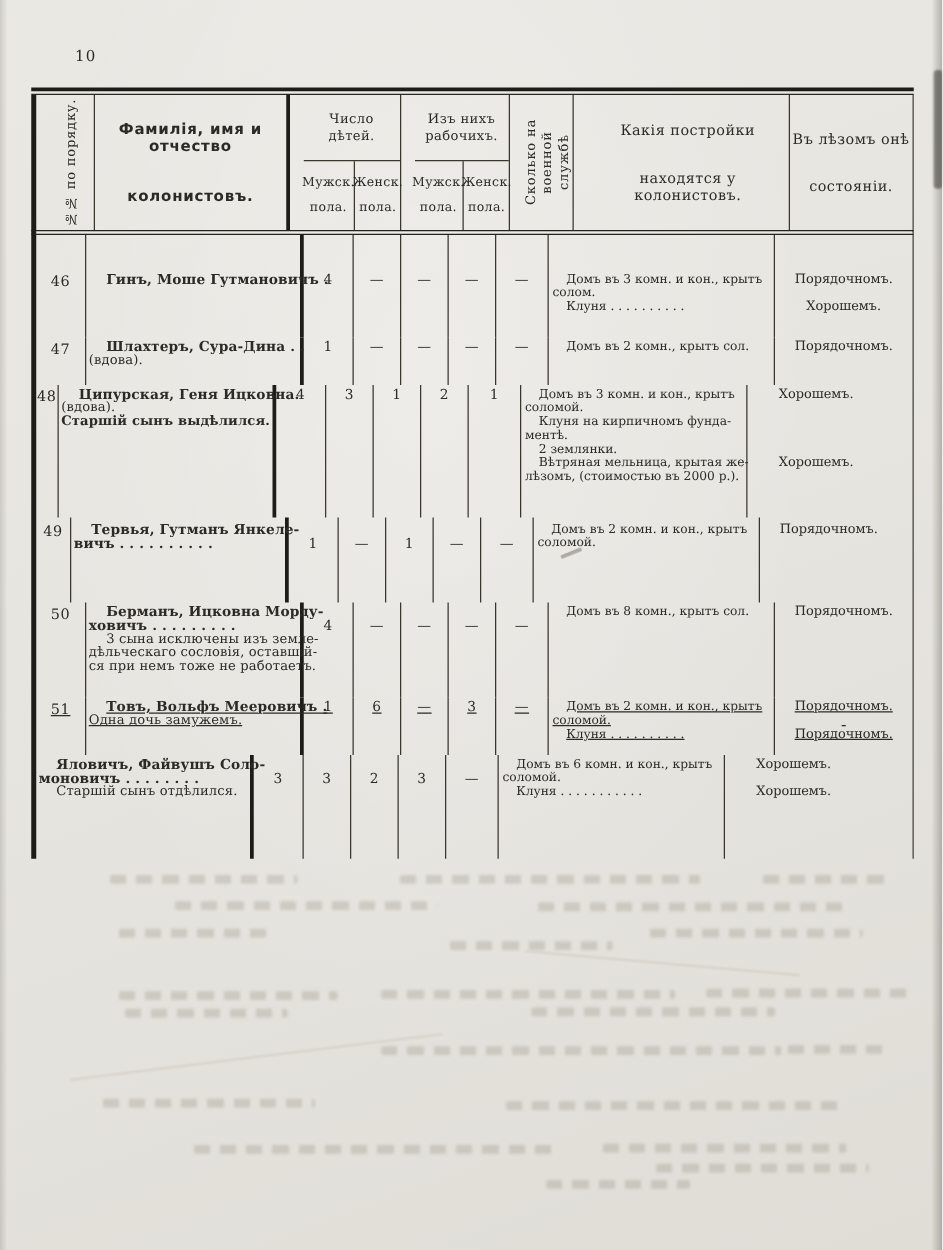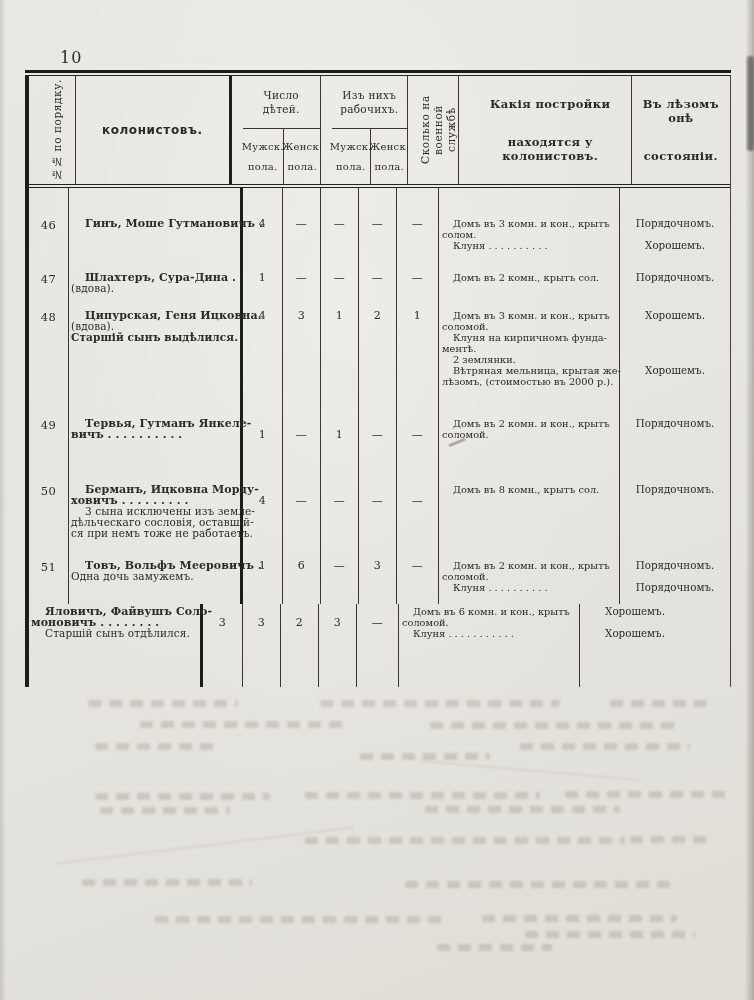--- a/index.html
+++ b/index.html
@@ -3,36 +3,36 @@
 <meta charset="utf-8">
 <style>
   html,body{margin:0;padding:0;}
   .page{
     position:relative;width:754px;height:1000px;overflow:hidden;
     background:
       radial-gradient(ellipse at 45% 30%, rgba(255,255,255,.25) 0%, rgba(255,255,255,0) 55%),
       linear-gradient(160deg,#eae8e3 0%, #e7e5e0 45%, #dfddd6 100%);
     font-family:"DejaVu Serif", serif;color:#2b2a26;
   }
-  .pagenum{position:absolute;left:60px;top:48px;font-size:16px;letter-spacing:1px;}
+  .pagenum{position:absolute;left:60px;top:38px;font-size:12px;letter-spacing:1px;}
 
   .table{position:absolute;left:25px;top:70px;width:706px;}
   .top-rule{height:6px;border-top:3px solid #1d1c18;border-bottom:1px solid #2a2823;box-sizing:border-box;}
   .header{display:flex;height:108px;border-left:4px solid #1d1c18;border-right:1px solid #45423a;box-sizing:border-box;background:transparent;}
   .mid-rule{height:4px;border-top:1px solid #24221d;border-bottom:1px solid #24221d;border-left:4px solid #1d1c18;border-right:1px solid #45423a;box-sizing:border-box;}
   #tbody{border-left:4px solid #1d1c18;border-right:1px solid #45423a;box-sizing:border-box;}
 
   .hcell{box-sizing:border-box;display:flex;align-items:center;justify-content:center;flex-direction:column;}
   .thin-r{border-right:1px solid #39362e;margin-left:11px;}
   .heavy-r{border-right:3px solid #1d1c18;}
   .vert{writing-mode:vertical-rl;transform:rotate(180deg);font-size:10.5px;line-height:13px;letter-spacing:.6px;text-align:center;}
   .vert.two{height:96px;}
   .fio{font-family:"DejaVu Sans",sans-serif;font-weight:700;font-size:12px;letter-spacing:.6px;text-align:center;}
   .fio .l1{margin-bottom:26px;}
-  .h2line{font-size:11.5px;text-align:center;letter-spacing:.4px;font-weight:bold;}
+  .h2line{font-size:11.5px;text-align:center;letter-spacing:.4px;}
   .h2line .l1{margin-bottom:24px;}
   .group{display:flex;flex-direction:column;box-sizing:border-box;}
   .glabel{height:52px;border-bottom:1px solid #39362e;display:flex;align-items:center;justify-content:center;font-size:10.5px;text-align:center;padding:0 3px;letter-spacing:.3px;line-height:14px;}
   .subrow{flex:1;display:flex;}
   .sub{box-sizing:border-box;display:flex;flex-direction:column;align-items:center;justify-content:center;gap:9px;font-size:10px;letter-spacing:.3px;}
   .sub.divl{border-left:1px solid #39362e;}
 
   .row{display:flex;}
   .cell{box-sizing:border-box;}
   .numc{font-size:11.5px;text-align:center;letter-spacing:.5px;}
@@ -67,20 +67,21 @@
 
   <div class="table">
     <div class="top-rule"></div>
 
     <div class="header">
       <div class="hcell thin-r" style="width:40px">
         <div class="vert">№№ по порядку.</div>
       </div>
       <div class="hcell heavy-r" style="width:174px">
         <div class="fio">
+          <div class="l1">Фамилія, имя и отчество</div>
           <div>колонистовъ.</div>
         </div>
       </div>
       <div class="group thin-r" style="width:78px">
         <div class="glabel">Число дѣтей.</div>
         <div class="subrow">
           <div class="sub" style="width:40px">
             <span>Мужск.</span>
             <span>пола.</span>
           </div>
@@ -179,21 +180,21 @@
             <span class="count" style="margin-top: 0px;">—</span>
           </div>
           <div class="cell" style="width: 181px; border-right: 1px solid rgb(57, 54, 46); padding-top: 2px;">
             <div class="bl" style="padding-left: 14px;">Домъ въ 2 комн., крытъ сол.</div>
           </div>
           <div class="cell" style="width: 110px; padding-top: 2px;">
             <div class="sl">Порядочномъ.</div>
           </div>
         </div>
         <div class="row" style="min-height: 106px;">
-          <div class="cell" style="width: 40px; border-right: 1px solid rgb(57, 54, 46); padding-top: 2px;">
+          <div class="cell" style="width: 18px; border-right: 1px solid rgb(57, 54, 46); padding-top: 2px;">
             <div class="numc">48</div>
           </div>
           <div class="cell" style="width: 174px; border-right: 3px solid rgb(29, 28, 24); padding-top: 2px;">
             <div class="nl b" style="padding-left: 16px;">Ципурская, Геня Ицковна.</div>
             <div class="nl" style="padding-left: 2px;">(вдова).</div>
             <div class="nl" style="padding-left: 2px; font-weight: bold;">Старшій сынъ выдѣлился.</div>
           </div>
           <div class="cell" style="width: 40px; border-right: 1px solid rgb(57, 54, 46); padding-top: 2px;">
             <span class="count" style="margin-top: 0px;">4</span>
           </div>
@@ -222,21 +223,21 @@
             <div class="sl">Хорошемъ.</div>
             <div class="sl">&nbsp;</div>
             <div class="sl">&nbsp;</div>
             <div class="sl">&nbsp;</div>
             <div class="sl">&nbsp;</div>
             <div class="sl">Хорошемъ.</div>
             <div class="sl">&nbsp;</div>
           </div>
         </div>
         <div class="row" style="min-height: 68px;">
-          <div class="cell" style="width: 40px; border-right: 1px solid rgb(57, 54, 46); padding-top: 4px;">
+          <div class="cell" style="width: 28px; border-right: 1px solid rgb(57, 54, 46); padding-top: 4px;">
             <div class="numc">49</div>
           </div>
           <div class="cell" style="width: 174px; border-right: 3px solid rgb(29, 28, 24); padding-top: 4px;">
             <div class="nl b" style="padding-left: 16px;">Тервья, Гутманъ Янкеле-</div>
             <div class="nl b" style="padding-left: 2px;">вичъ . . . . . . . . . .</div>
           </div>
           <div class="cell" style="width: 40px; border-right: 1px solid rgb(57, 54, 46); padding-top: 4px;">
             <span class="count" style="margin-top: 11px;">1</span>
           </div>
           <div class="cell" style="width: 38px; border-right: 1px solid rgb(57, 54, 46); padding-top: 4px;">
@@ -286,21 +287,21 @@
           <div class="cell" style="width: 42px; border-right: 1px solid rgb(57, 54, 46); padding-top: 2px;">
             <span class="count" style="margin-top: 11px;">—</span>
           </div>
           <div class="cell" style="width: 181px; border-right: 1px solid rgb(57, 54, 46); padding-top: 2px;">
             <div class="bl" style="padding-left: 14px;">Домъ въ 8 комн., крытъ сол.</div>
           </div>
           <div class="cell" style="width: 110px; padding-top: 2px;">
             <div class="sl">Порядочномъ.</div>
           </div>
         </div>
-        <div class="row" style="min-height: 46px;">
+        <div class="row" style="min-height: 46px; text-decoration: underline;">
           <div class="cell" style="width: 40px; border-right: 1px solid rgb(57, 54, 46); padding-top: 2px;">
             <div class="numc">51</div>
           </div>
           <div class="cell" style="width: 174px; border-right: 3px solid rgb(29, 28, 24); padding-top: 2px;">
             <div class="nl b" style="padding-left: 16px;">Товъ, Вольфъ Мееровичъ .</div>
             <div class="nl" style="padding-left: 2px;">Одна дочь замужемъ.</div>
           </div>
           <div class="cell" style="width: 40px; border-right: 1px solid rgb(57, 54, 46); padding-top: 2px;">
             <span class="count" style="margin-top: 0px;">1</span>
           </div>

